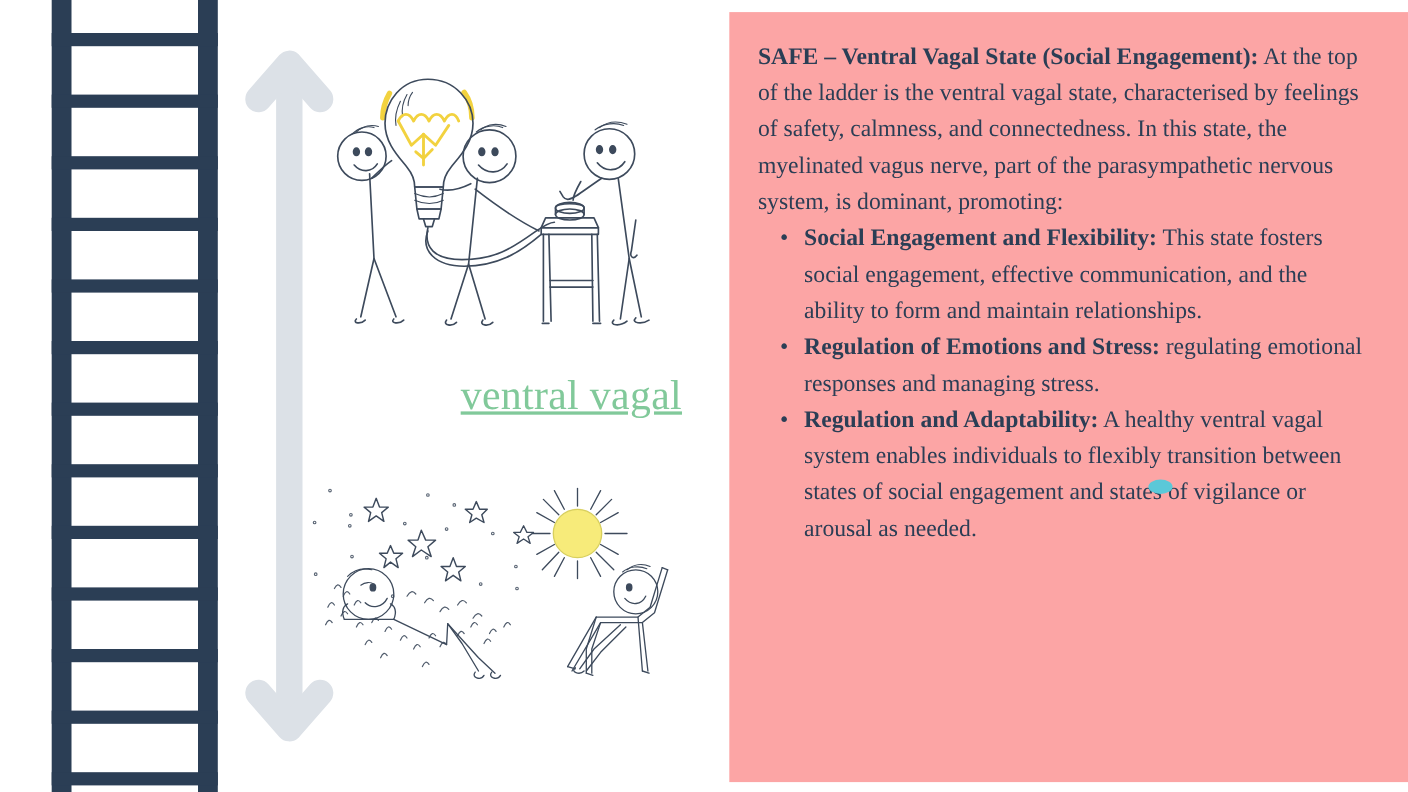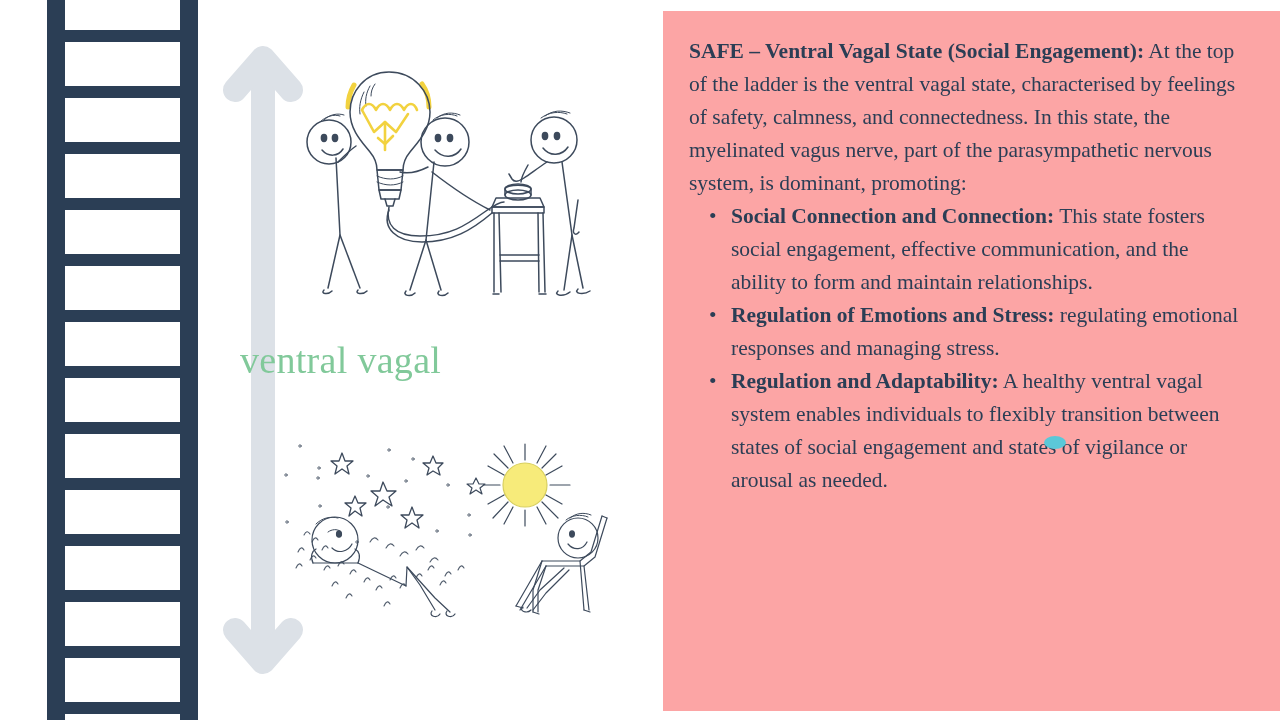--- a/index.html
+++ b/index.html
@@ -52,26 +52,27 @@
     width: 90px;
     height: 640px;
   }
 
   
   #ventral-label {
     position: absolute;
     left: 240px;
     top: 336px;
     width: 380px;
-    text-align: left;
+    text-align: right;
     font-family: "Liberation Serif", serif;
     font-size: 38px;
     line-height: 48px;
     color: #81c99a;
     letter-spacing: 0.3px;
+    text-decoration: underline;
   }
 
   
   #illus-top {
     position: absolute;
     left: 300px;
     top: 50px;
     width: 300px;
     height: 250px;
   }
@@ -373,21 +374,21 @@
 
   <div id="green-panel">
     <div id="panel-text">
       <p>
         <span class="heading">SAFE – Ventral Vagal State (Social Engagement):</span>
         <span class="intro">At the top of the ladder is the ventral vagal state, characterised by feelings of safety, calmness, and connectedness. In this state, the myelinated vagus nerve, part of the parasympathetic nervous system, is dominant, promoting:</span>
       </p>
       <ul>
         <li>
           <span class="bullet-dot">•</span>
-          <b>Social Connection and Connection:</b><span>  This state fosters social engagement, effective communication, and the ability to form and maintain relationships.</span>
+          <b>Social Engagement and Flexibility:</b><span>  This state fosters social engagement, effective communication, and the ability to form and maintain relationships.</span>
         </li>
         <li>
           <span class="bullet-dot">•</span>
           <b>Regulation of Emotions and Stress:</b><span> regulating emotional responses and managing stress.</span>
         </li>
         <li>
           <span class="bullet-dot">•</span>
           <b>Regulation and Adaptability:</b><span> A healthy ventral vagal system enables individuals to flexibly transition between states of social engagement and states of vigilance or arousal as needed.</span>
         </li>
       </ul>

